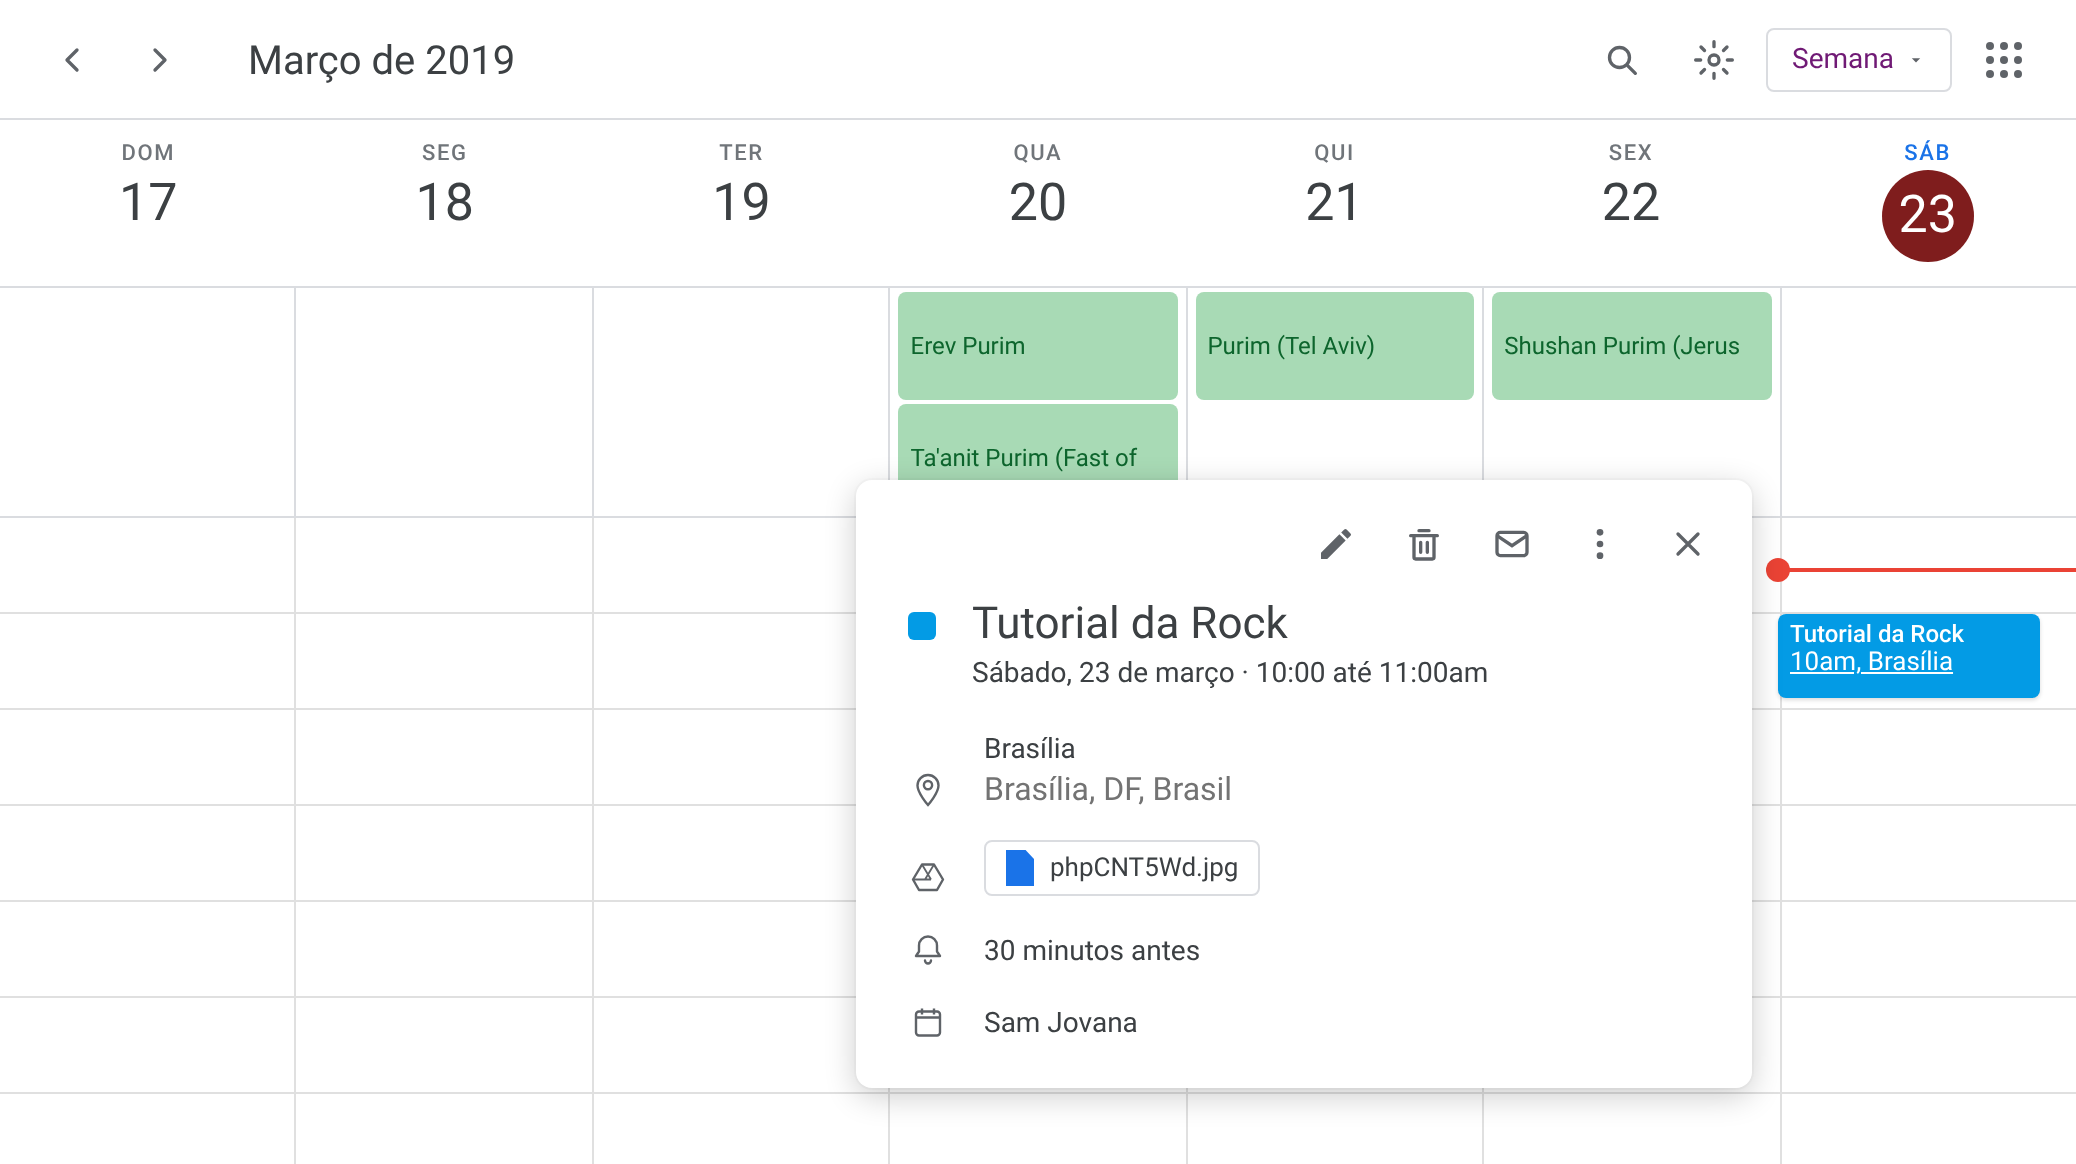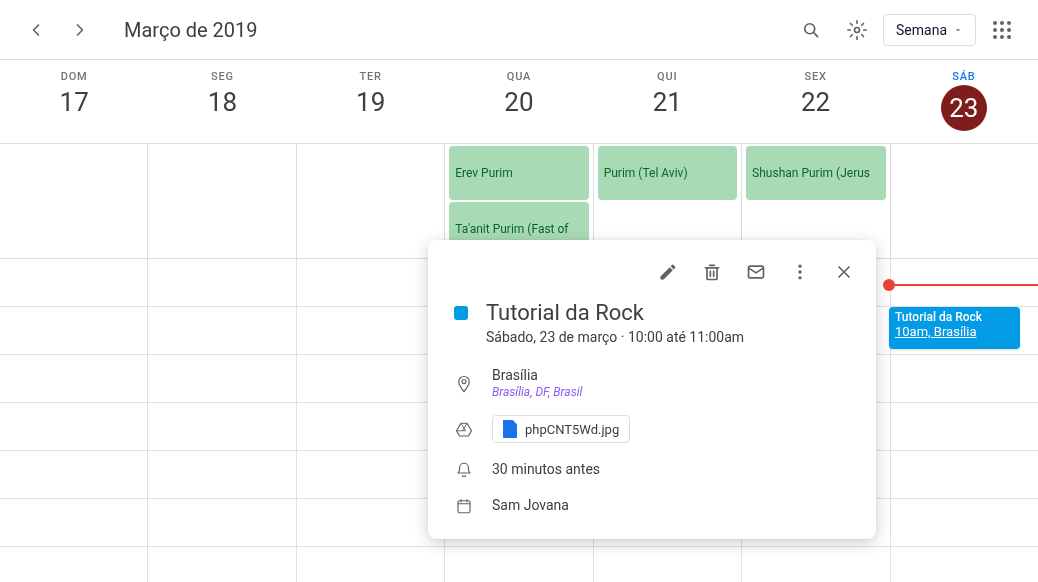--- a/index.html
+++ b/index.html
@@ -34,21 +34,21 @@
 .header-right {
   margin-left: auto;
   display: flex; align-items: center; gap: 6px;
   padding-right: 8px;
 }
 .view-selector {
   border: 1px solid #dadce0;
   border-radius: 4px;
   padding: 7px 12px;
   display: flex; align-items: center; gap: 6px;
-  font-size: 14px; color: #0f172a;
+  font-size: 14px; color: #701a75;
   cursor: pointer;
 }
 .apps-icon {
   display: grid;
   grid-template-columns: repeat(3, 4px);
   grid-template-rows: repeat(3, 4px);
   gap: 3px;
 }
 .apps-icon span { background: #5f6368; border-radius: 50%; width: 4px; height: 4px; }
 
@@ -194,40 +194,39 @@
   font-weight: 400;
   color: #3c4043;
 }
 .popover-subtitle {
   font-size: 14px;
   color: #3c4043;
   margin-top: 4px;
 }
 .popover-row {
   display: flex;
-  align-items: center;
+  align-items: flex-end;
   padding: 8px 20px 8px 26px;
   gap: 18px;
 }
 .popover-row .row-icon {
   width: 20px;
   display: flex; justify-content: center;
   color: #5f6368;
   padding-top: 2px;
   flex-shrink: 0;
 }
 .popover-row .row-content {
   font-size: 14px;
   color: #3c4043;
 }
 .row-content .sub {
-  font-size: 12px;
-  color: #8b5cf6;
+  font-size: 16px;
+  color: #737373;
   margin-top: 2px;
-  font-style: italic;
 }
 .attachment-chip {
   border: 1px solid #dadce0;
   border-radius: 4px;
   padding: 4px 10px;
   display: inline-flex;
   align-items: center;
   gap: 8px;
   font-size: 13px;
   color: #3c4043;

